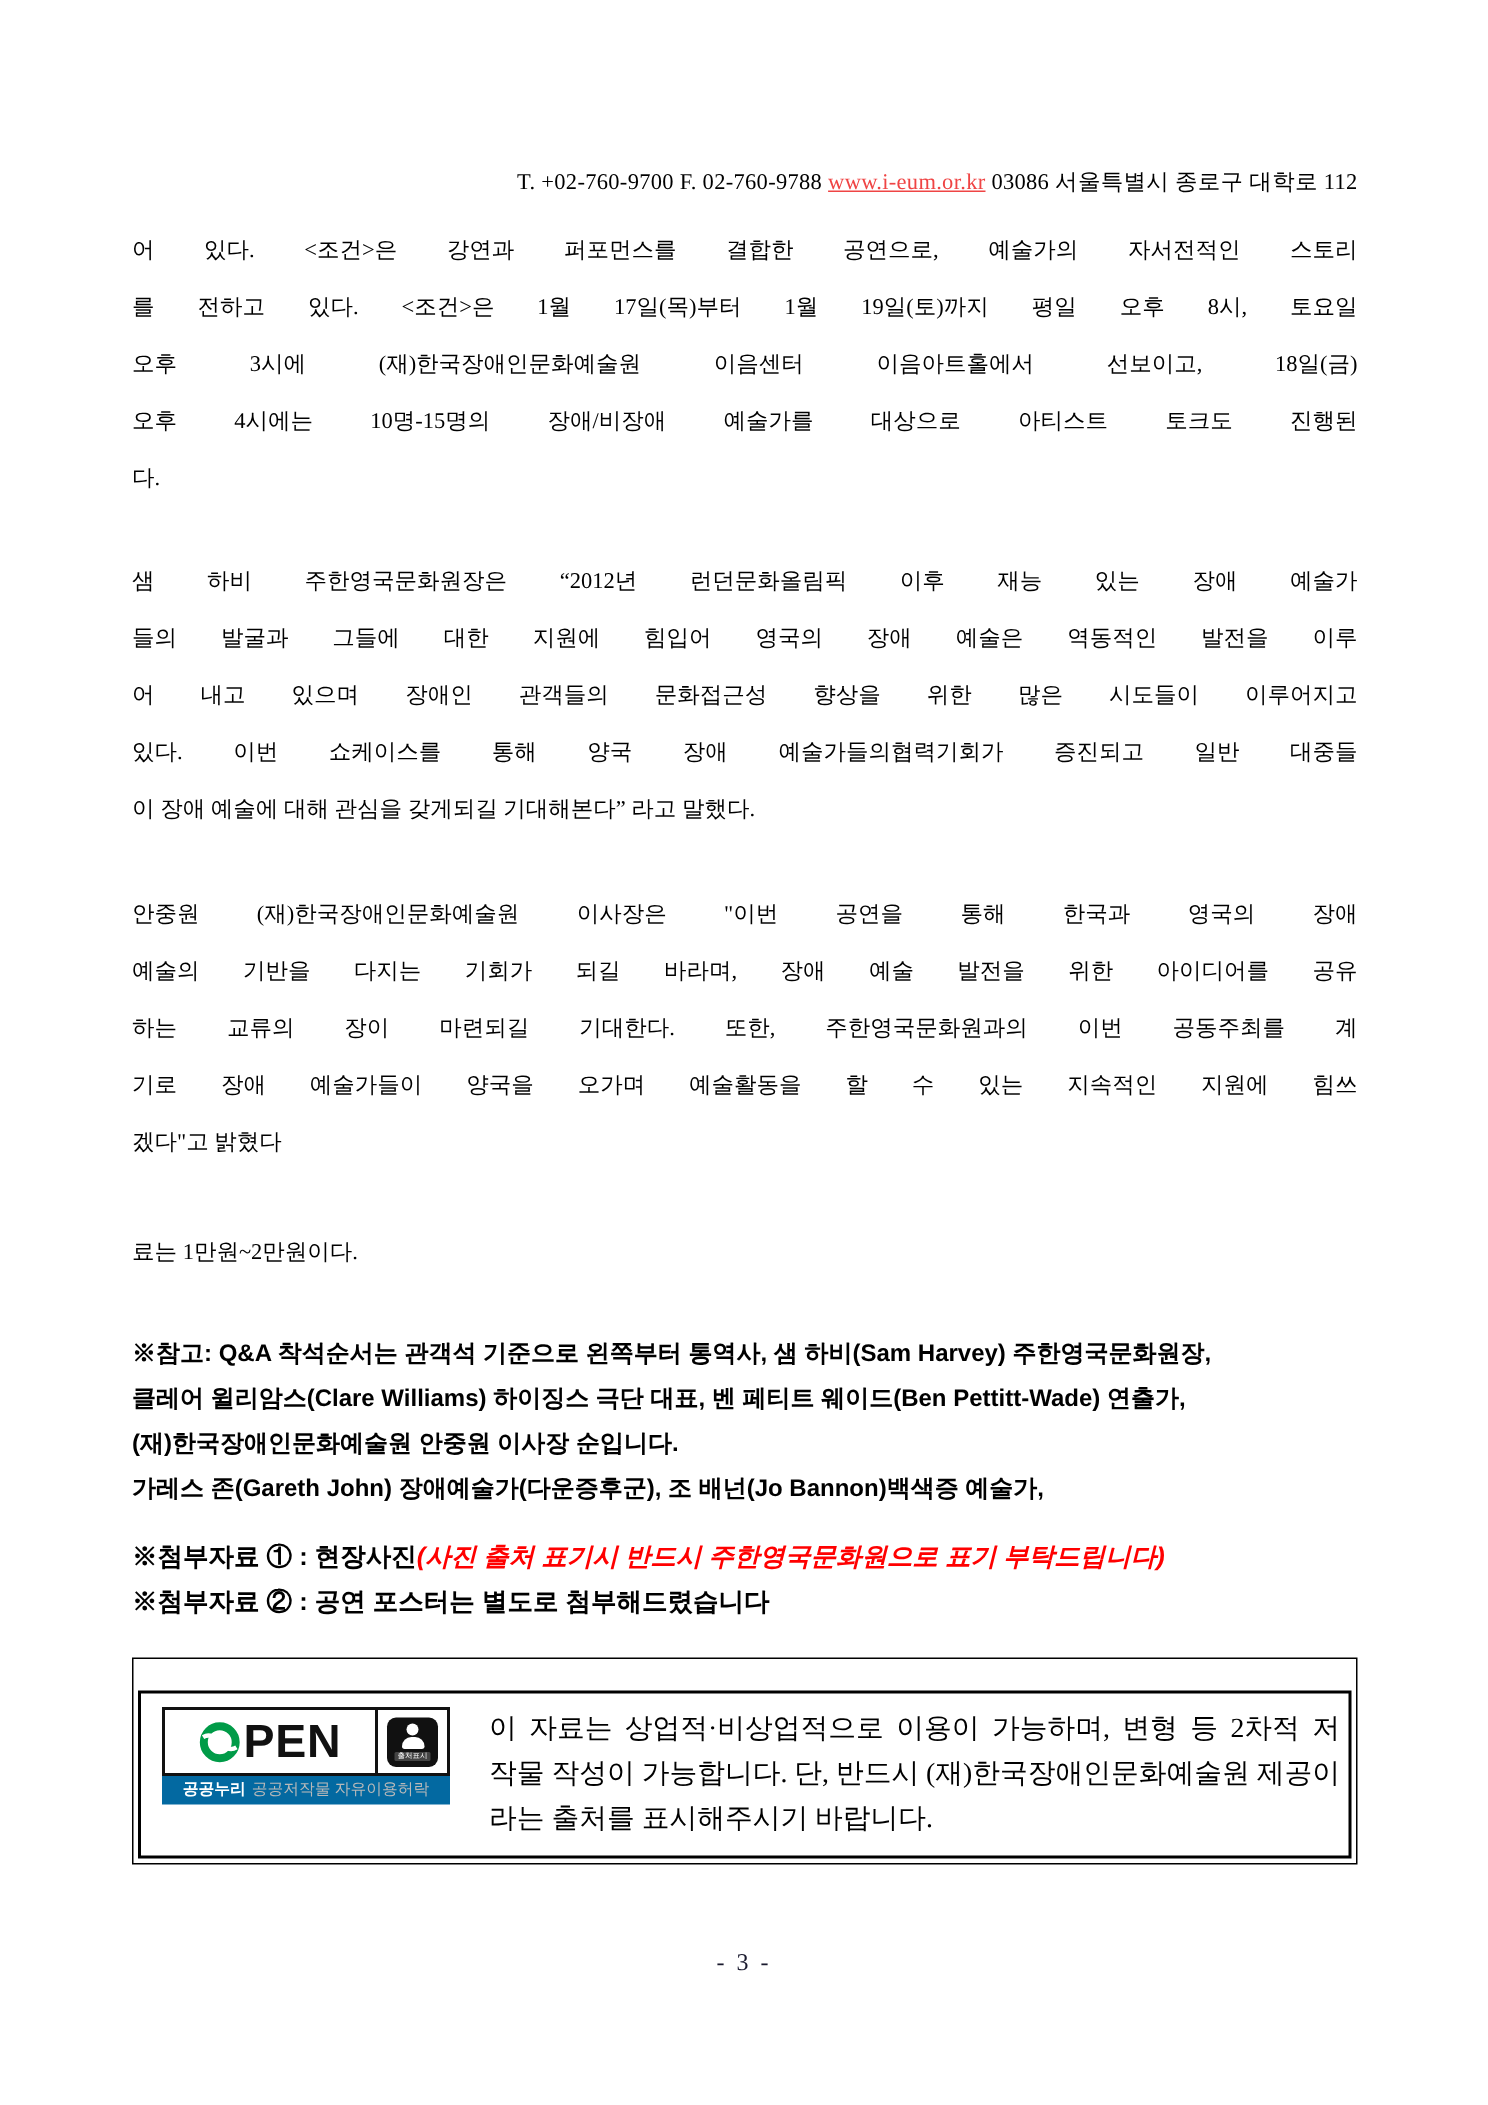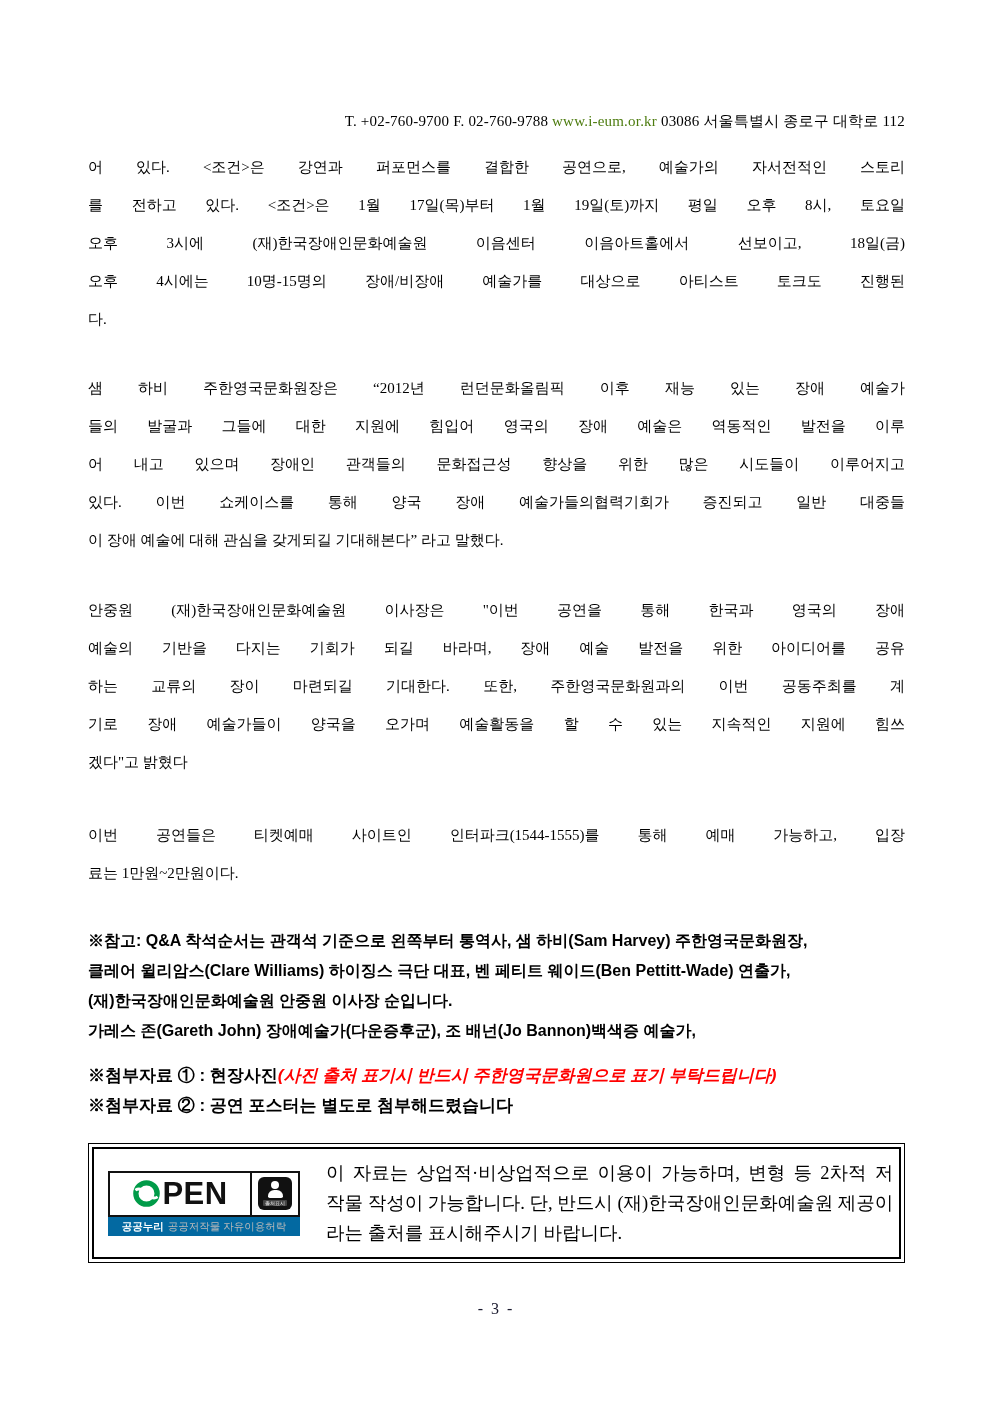--- a/index.html
+++ b/index.html
@@ -13,21 +13,21 @@
     color:#000;
     overflow:hidden;
   }
   
   .header-line {
     text-align:right;
     font-size:15px;
     white-space:nowrap;
     letter-spacing:0.2px;
   }
-  .header-line .link { color:#4d7c0f; cursor:pointer; }
+  .header-line .link { color:#ef4444; text-decoration:underline; cursor:pointer; }
 
   
   .para { font-size:15px; line-height:38px; }
   .jl { white-space:nowrap; overflow:hidden; text-align:justify; text-align-last:justify; }
   .jl.last { text-align-last:left; }
   .p1 { margin-top:17px; }
   .p2 { margin-top:31px; }
   .p3 { margin-top:32px; }
   .p4 { margin-top:35px; }
 
@@ -47,22 +47,23 @@
     font-size:17px;
     line-height:30px;
   }
   .attach-warning { color:#ff0000; font-style:italic;margin-top:36px; }
 
   
   .license-outer { margin-top:22px; border:1px solid #000; padding:3px; }
   .license-inner {
     border:2px solid #000;
     padding:9px 14px 9px 14px;
-    display:flex; align-items:center; gap:26px;
+    display:flex; gap:26px;
     box-sizing:border-box;
+    margin-top:18px;
   }
   .open-logo { width:192px; flex-shrink:0; }
   .logo-main {
     display:flex; height:46px; box-sizing:border-box;
     border:2px solid #111; background:#fff;
   }
   .logo-open {
     flex:1; display:flex; align-items:center; justify-content:center; gap:1px;
     font-family:"Liberation Sans", sans-serif; font-weight:bold;
     font-size:31px; letter-spacing:0.5px; color:#111;
@@ -126,21 +127,20 @@
 
   <div class="para p3">
     <div class="jl">안중원 (재)한국장애인문화예술원 이사장은 "이번 공연을 통해 한국과 영국의 장애</div>
     <div class="jl">예술의 기반을 다지는 기회가 되길 바라며, 장애 예술 발전을 위한 아이디어를 공유</div>
     <div class="jl">하는 교류의 장이 마련되길 기대한다. 또한, 주한영국문화원과의 이번 공동주최를 계</div>
     <div class="jl">기로 장애 예술가들이 양국을 오가며 예술활동을 할 수 있는 지속적인 지원에 힘쓰</div>
     <div class="jl last">겠다"고 밝혔다</div>
   </div>
 
   <div class="para p4">
-    <div class="jl">이번 공연들은 티켓예매 사이트인 인터파크(1544-1555)를 통해 예매 가능하고, 입장</div>
     <div class="jl last">료는 1만원~2만원이다.</div>
   </div>
 
   <div class="qa-note">
     <div class="nl">※참고: Q&amp;A 착석순서는 관객석 기준으로 왼쪽부터 통역사, 샘 하비(Sam Harvey) 주한영국문화원장,</div>
     <div class="nl">클레어 윌리암스(Clare Williams) 하이징스 극단 대표, 벤 페티트 웨이드(Ben Pettitt-Wade) 연출가,</div>
     <div class="nl">(재)한국장애인문화예술원 안중원 이사장 순입니다.</div>
     <div class="nl">가레스 존(Gareth John) 장애예술가(다운증후군), 조 배넌(Jo Bannon)백색증 예술가,</div>
   </div>
 

